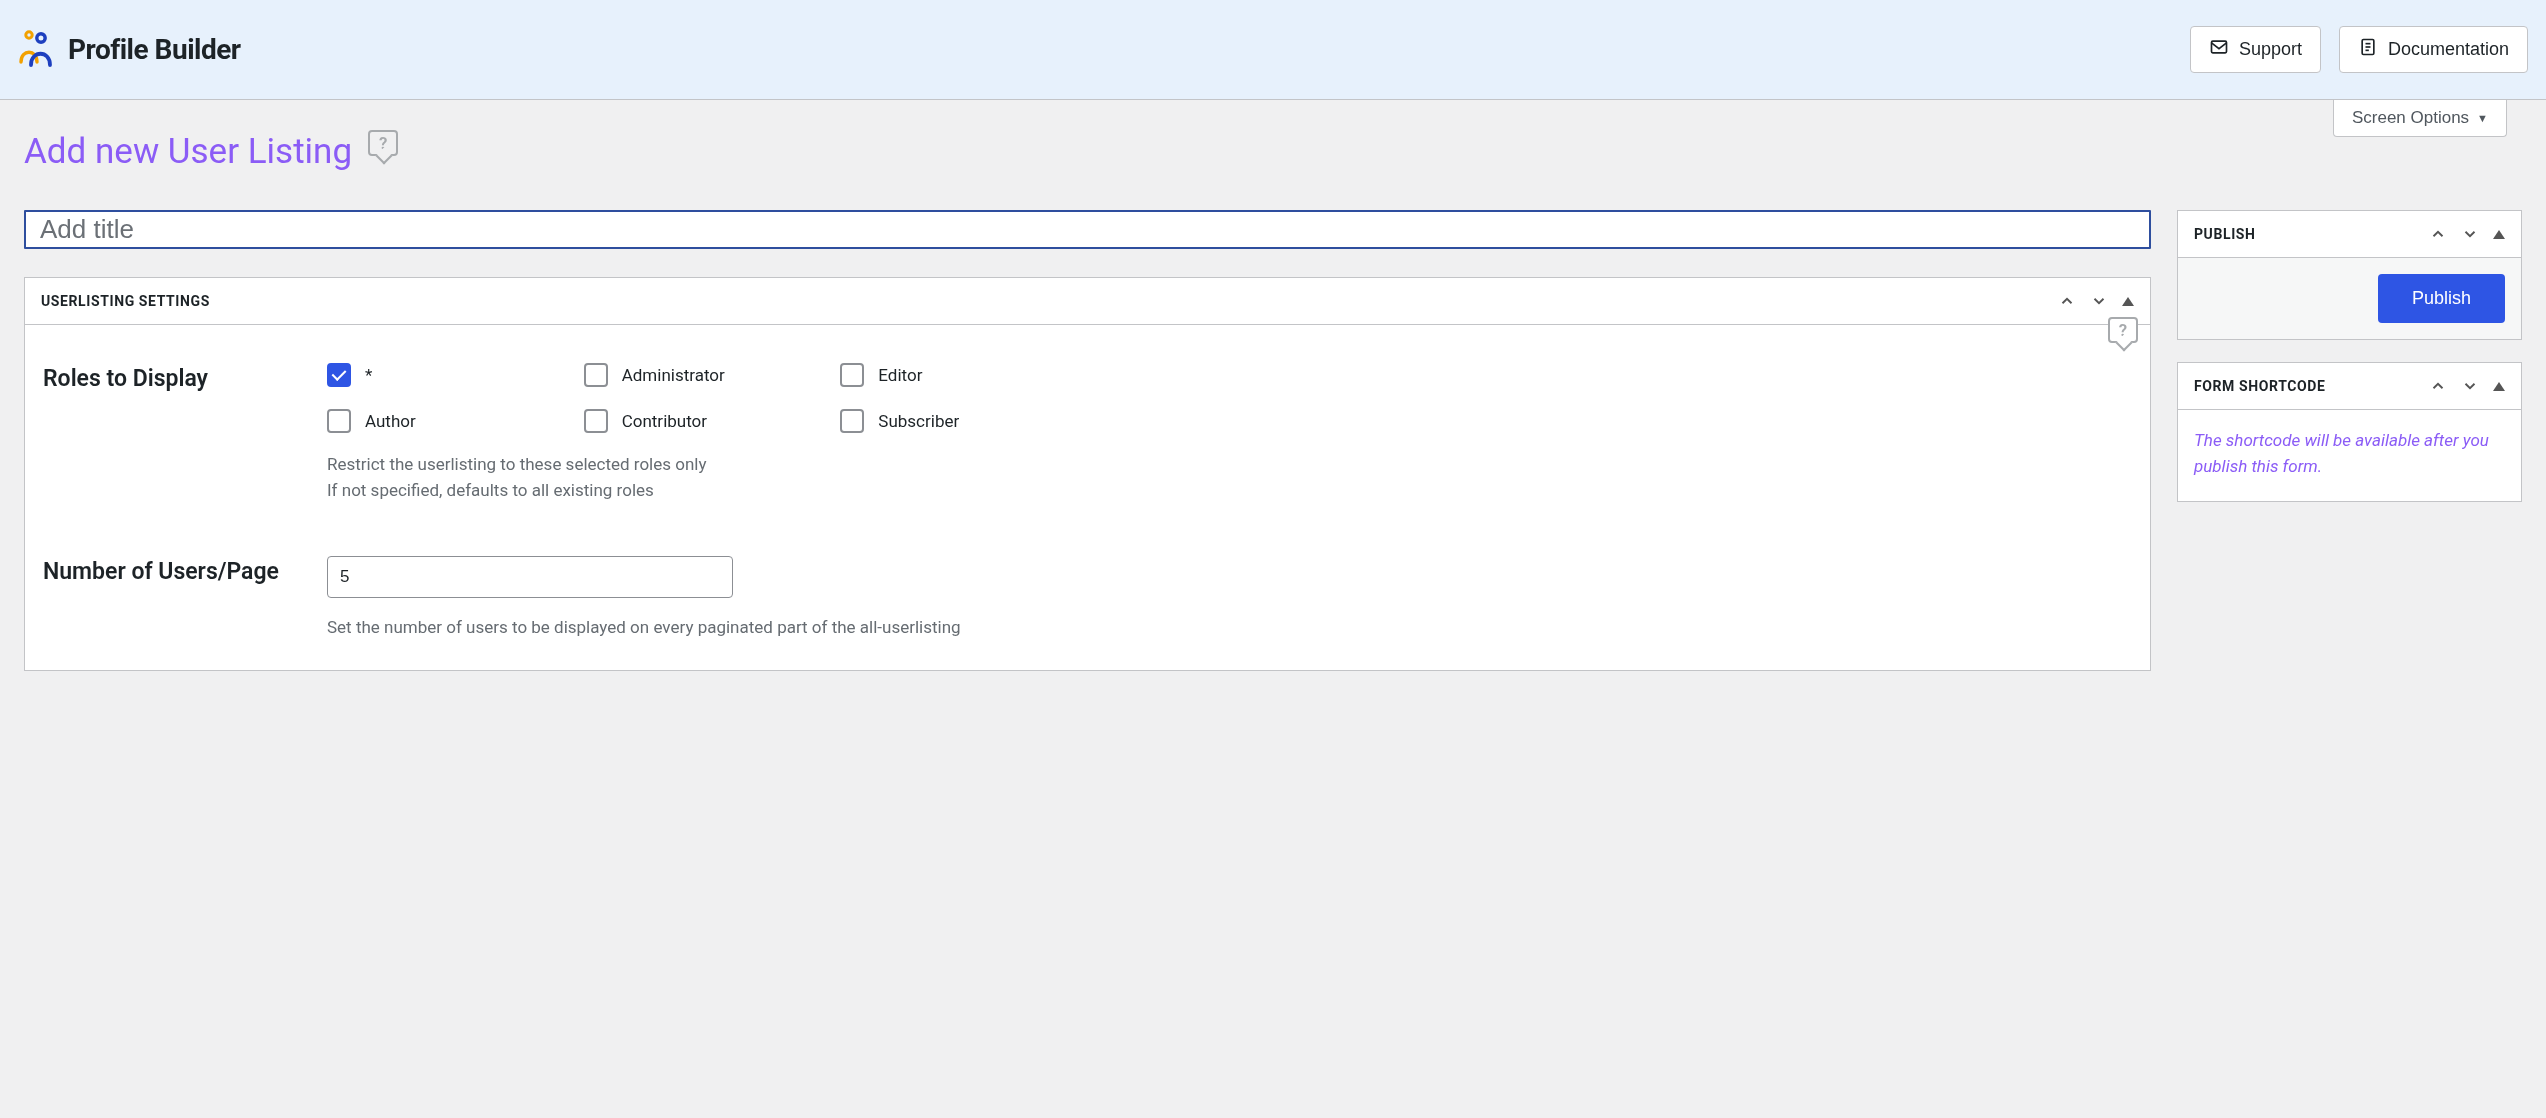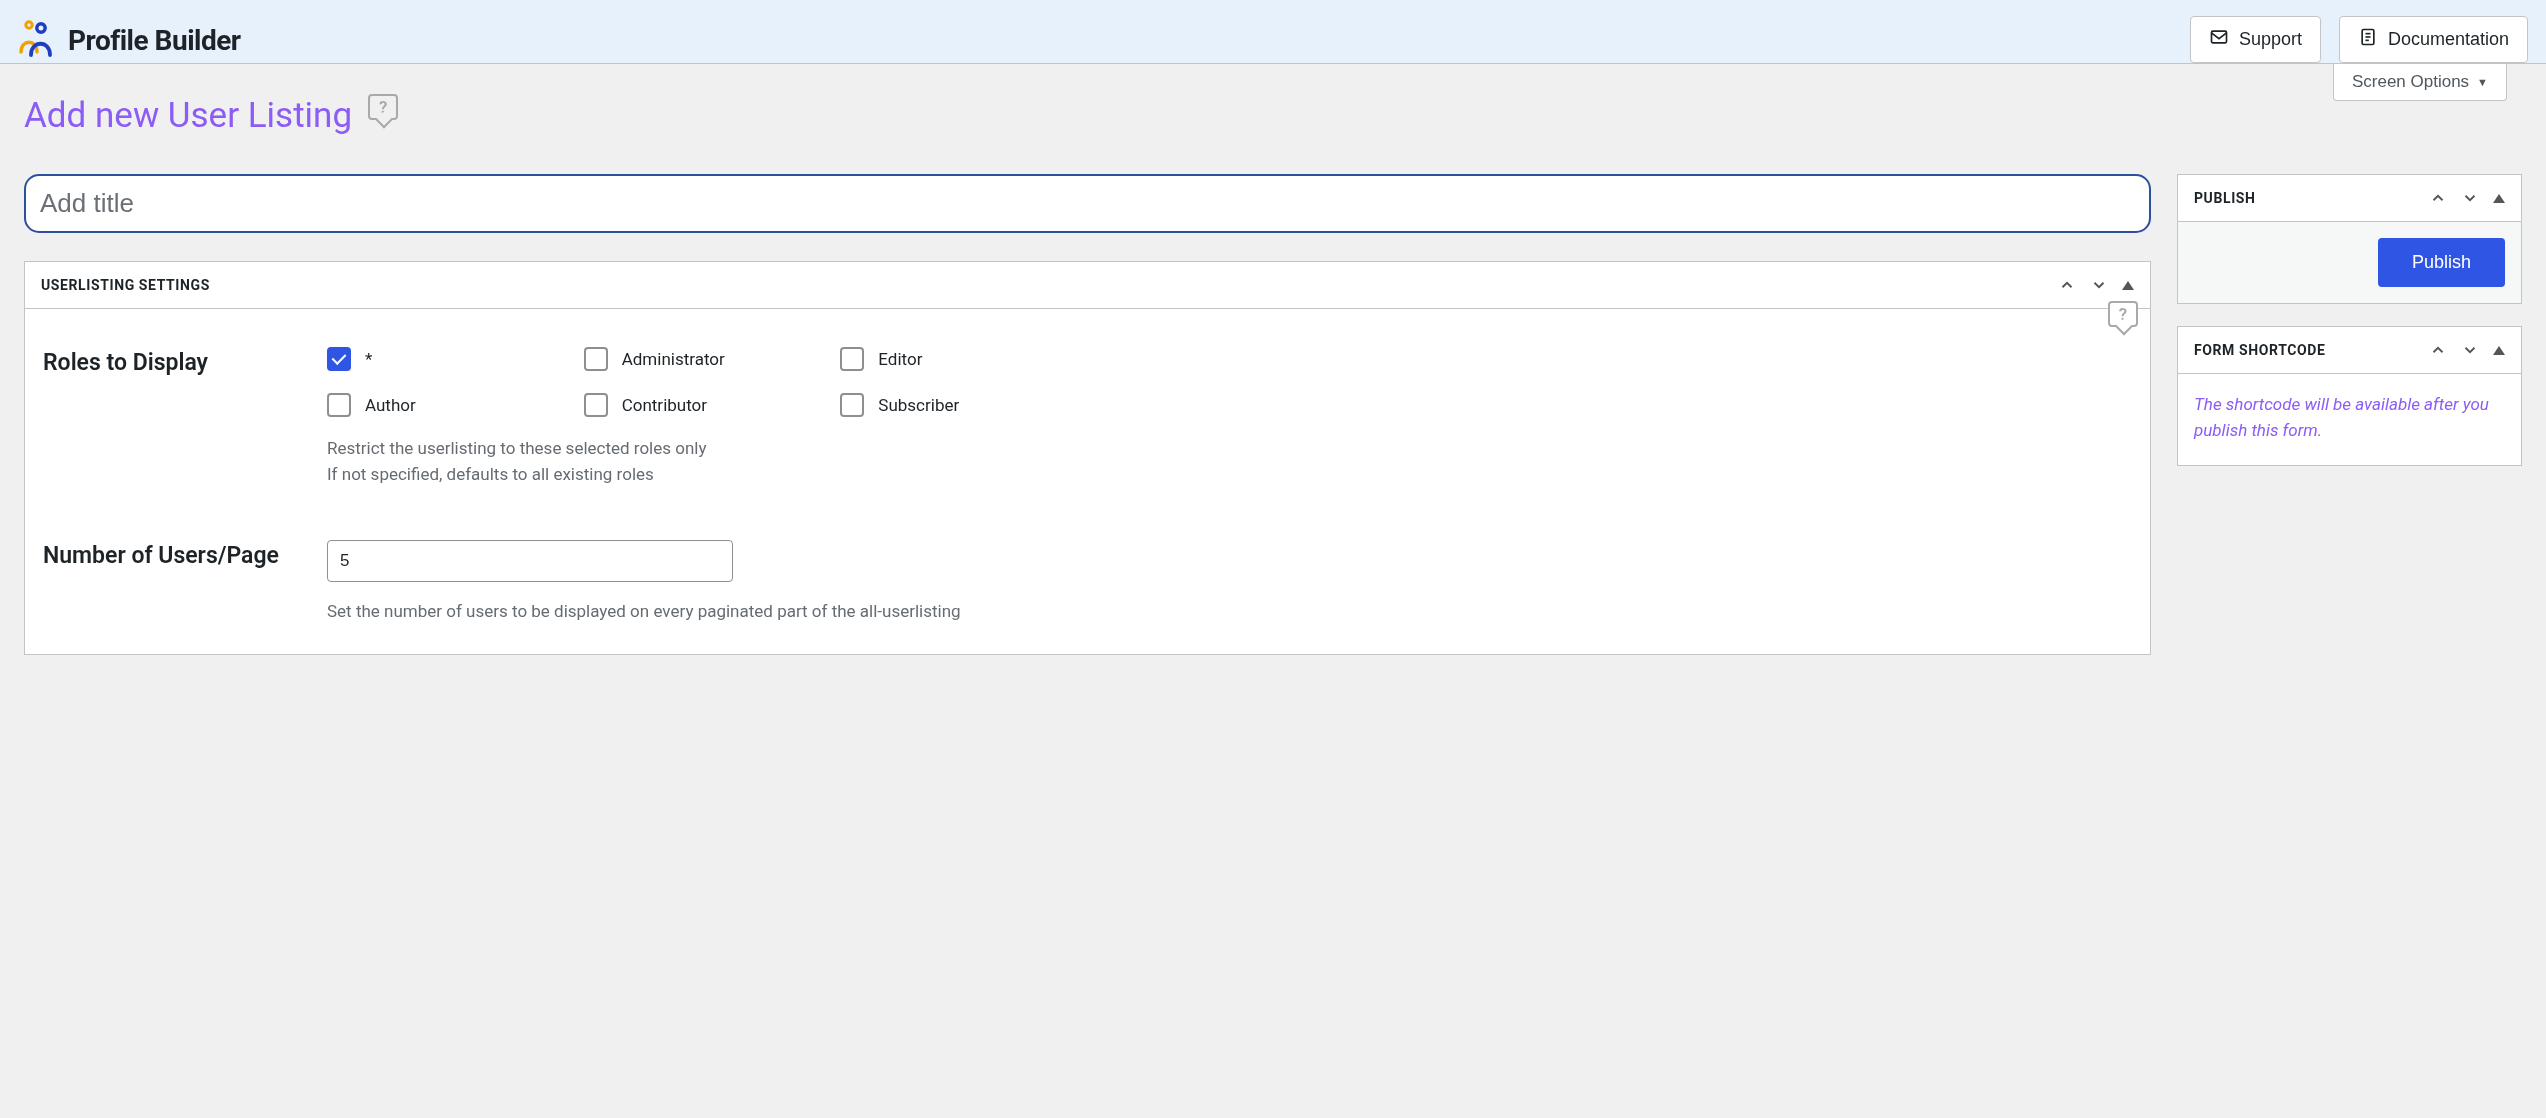--- a/index.html
+++ b/index.html
@@ -5,23 +5,23 @@
   * { box-sizing: border-box; margin: 0; padding: 0; }
   body {
     font-family: -apple-system, BlinkMacSystemFont, "Segoe UI", Roboto, Helvetica, Arial, sans-serif;
     background: #f0f0f1;
     color: #1d2327;
     font-size: 16px;
   }
   
   .top-header {
     background: #e7f1fc;
-    height: 64px;
-    display: flex;
-    align-items: flex-end;
+    height: 100px;
+    display: flex;
+    align-items: center;
     justify-content: space-between;
     padding: 0 18px 0 12px;
     border-bottom: 1px solid #c3c4c7;
   }
   .brand {
     display: flex;
     align-items: center;
     gap: 14px;
   }
   .brand-title {
@@ -129,23 +129,23 @@
     display: flex;
     gap: 26px;
     align-items: flex-start;
   }
   .main-col { flex: 1; min-width: 0; }
   .side-col { width: 345px; flex-shrink: 0; }
 
   .title-input {
     width: 100%;
     font-size: 26px;
-    padding: 12px 14px;
+    padding: 2px 14px;
     border: 2px solid #2e4e9e;
-    border-radius: 15px;
+    border-radius: 1px;
     background: #fff;
     color: #50575e;
     outline: none;
     margin-bottom: 28px;
   }
   .title-input::placeholder { color: #6b7076; }
 
   .metabox {
     background: #fff;
     border: 1px solid #c3c4c7;

